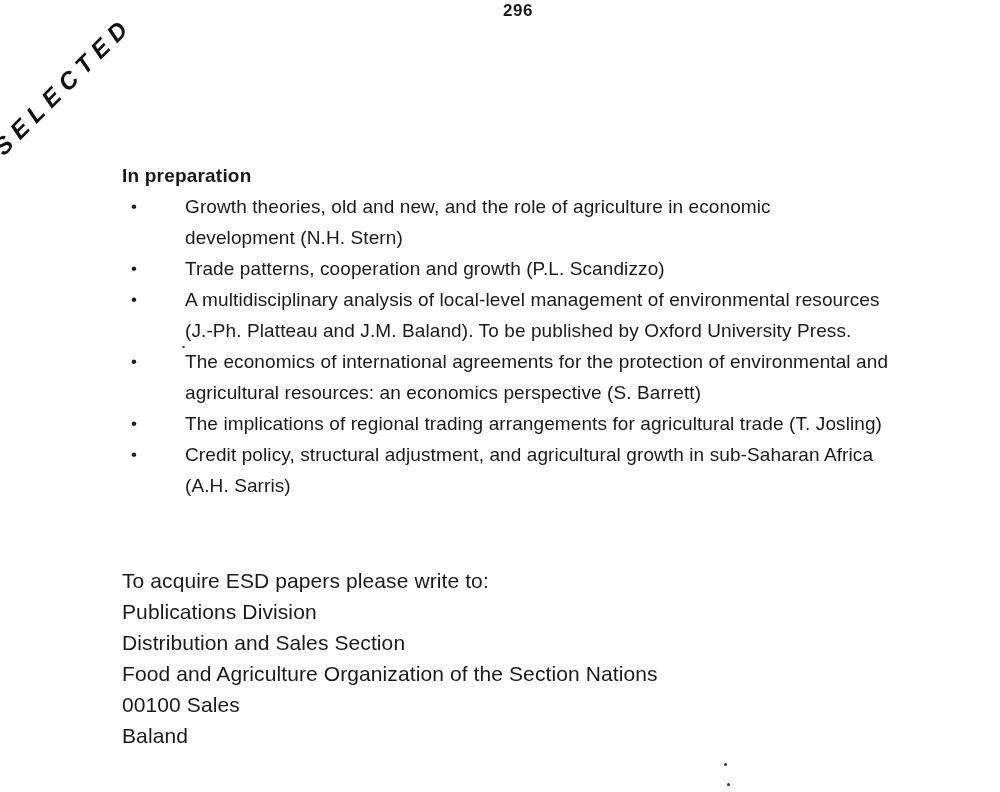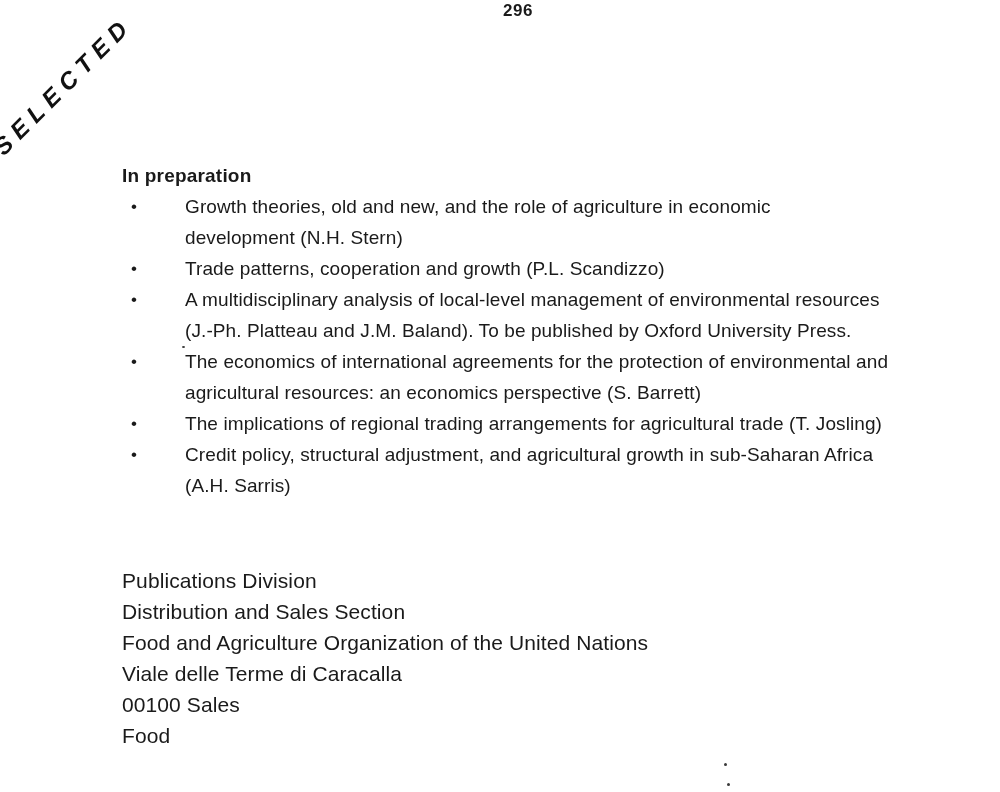--- a/index.html
+++ b/index.html
@@ -145,25 +145,25 @@
         <div class="item-lines">
           <div class="text-line">Credit policy, structural adjustment, and agricultural growth in sub-Saharan Africa</div>
           <div class="text-line">(A.H. Sarris)</div>
         </div>
       </div>
 
     </div>
   </div>
 
   <div class="address">
+    <div class="text-line">To acquire ESD papers please write to:</div>
     <div class="text-line">Publications Division</div>
     <div class="text-line">Distribution and Sales Section</div>
-    <div class="text-line">Food and Agriculture Organization of the United Nations</div>
-    <div class="text-line">Viale delle Terme di Caracalla</div>
+    <div class="text-line">Food and Agriculture Organization of the Section Nations</div>
     <div class="text-line">00100 Sales</div>
-    <div class="text-line">Food</div>
+    <div class="text-line">Baland</div>
   </div>
 
   <div class="speck speck-1"></div>
   <div class="speck speck-2"></div>
   <div class="speck speck-3"></div>
 
 </div>
 
 </body></html>

